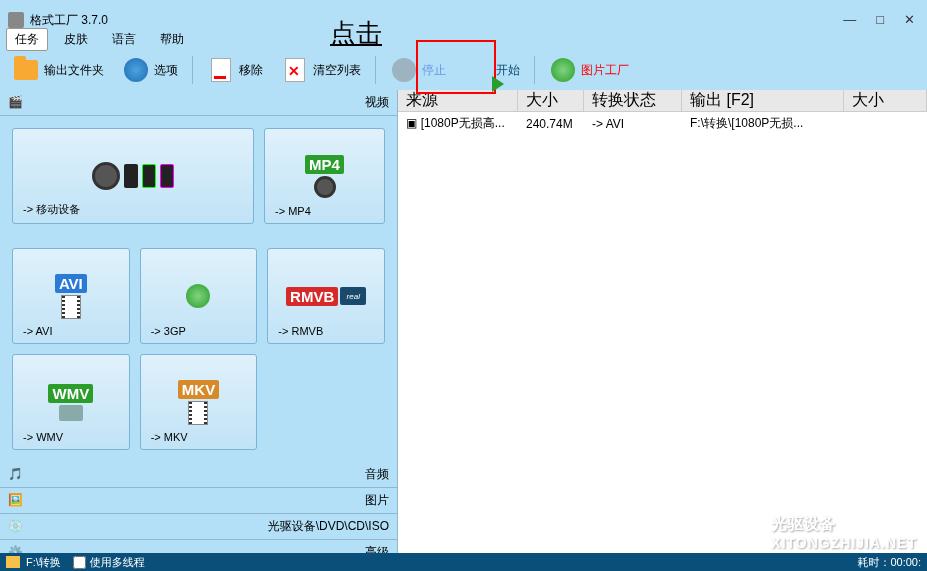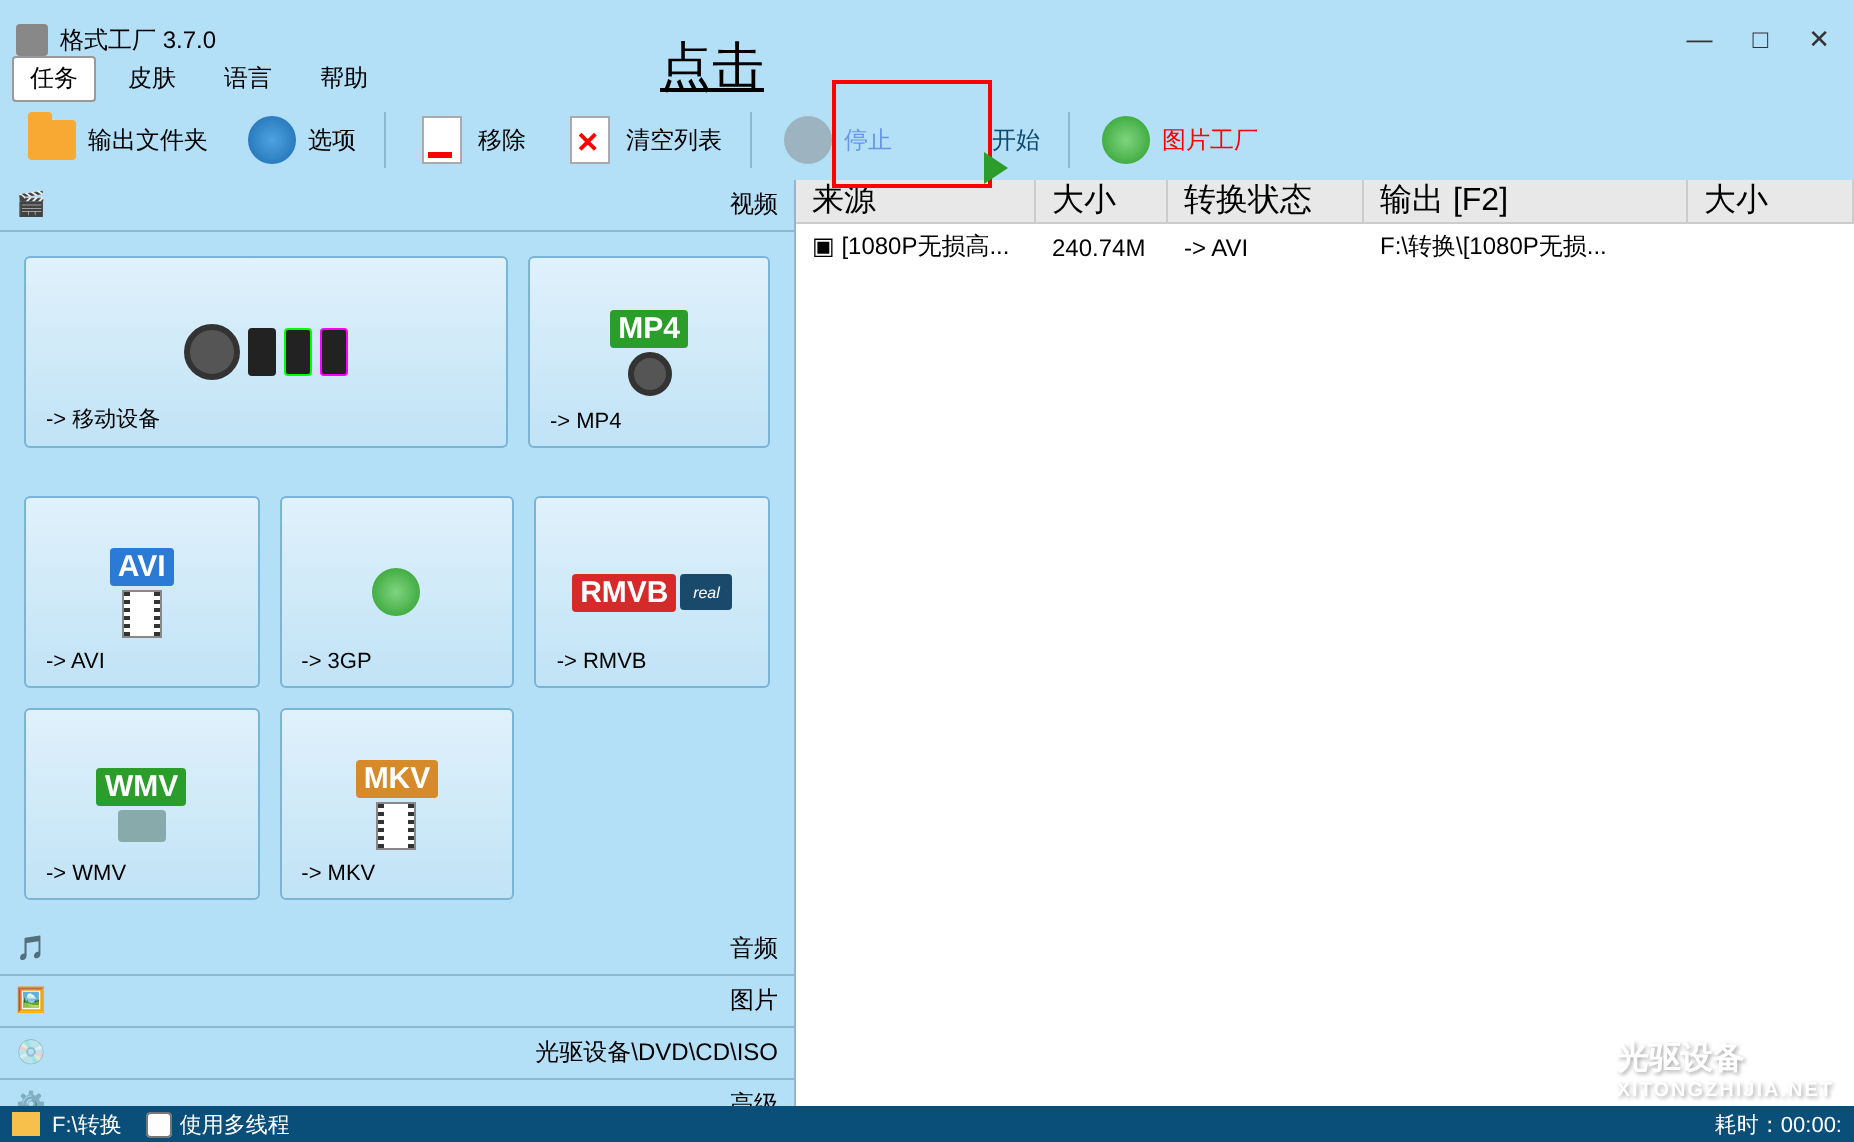--- a/index.html
+++ b/index.html
@@ -246,15 +246,15 @@
     <span>耗时：</span><span>00:00:</span>
   </span>
 </div>
 
 <div class="watermark">
   <svg width="30" height="30" viewBox="0 0 30 30">
       <path d="M4 14 L15 6 L26 14 L26 26 L4 26 Z M10 26 L10 18 L20 18 L20 26" fill="none" stroke="#fff" stroke-width="2.5"></path>
     </svg>
   <div>
     <div>光驱设备</div>
-    <div style="font-size:10px;letter-spacing:1px">XITONGZHIJIA.NET</div>
+    <div style="font-size:14px;letter-spacing:1px">XITONGZHIJIA.NET</div>
   </div>
 </div>
 
 </body></html>

